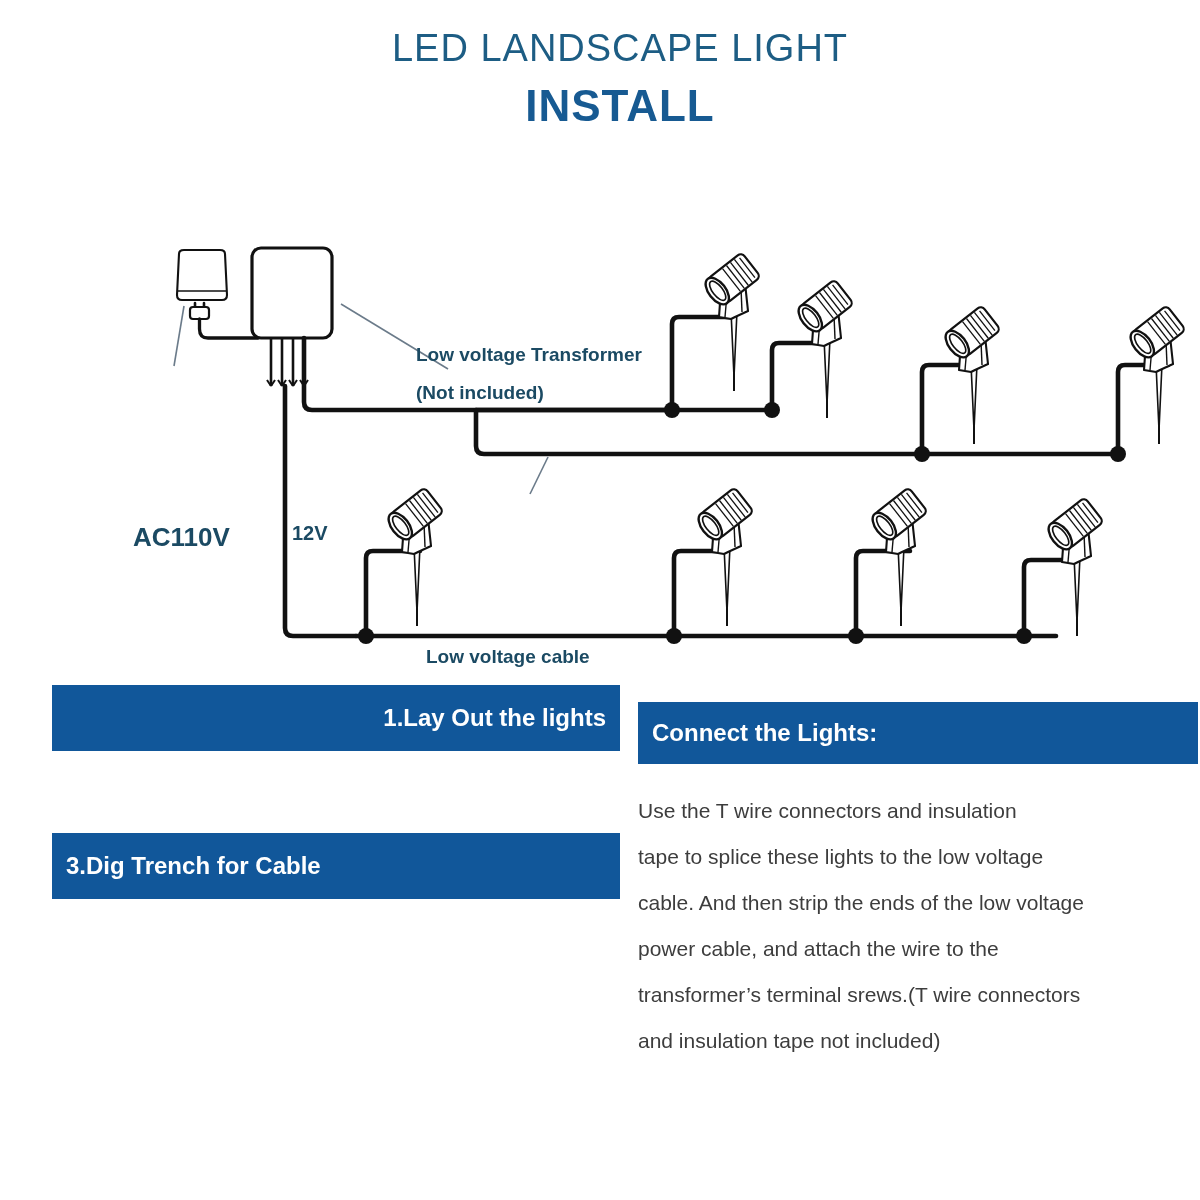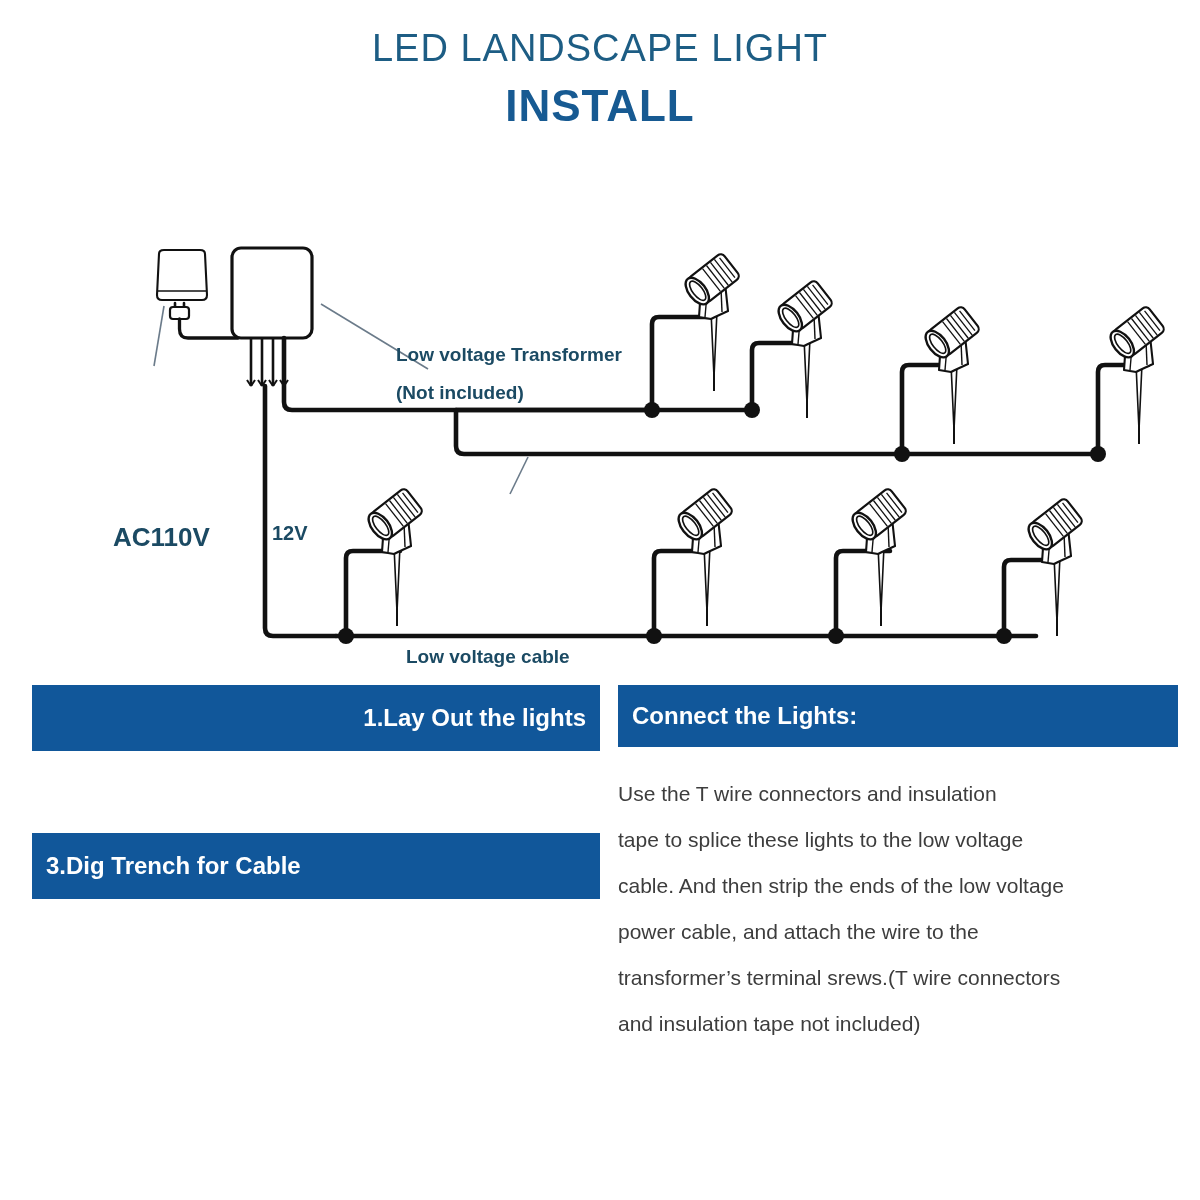--- a/index.html
+++ b/index.html
@@ -3,21 +3,21 @@
 <meta charset="utf-8">
 <style>
   html,body{margin:0;padding:0;}
   body{
     width:1200px;height:1200px;
     background:#ffffff;
     font-family:"Liberation Sans", sans-serif;
     position:relative;
     overflow:hidden;
   }
-  .page{position:relative;width:1040px;height:1200px;}
+  .page{position:relative;width:1040px;height:1200px;margin-left:20px;}
 
   
   .title-wrap{
     position:absolute;left:0;top:24px;width:1200px;
     text-align:center;
   }
   .title-line1{
     font-size:38px;
     letter-spacing:1px;
     color:#1d5d84;
@@ -47,21 +47,21 @@
   #lbl-transformer1{left:396px;top:190px;}
   #lbl-transformer2{left:396px;top:228px;}
   #lbl-ac{left:113px;top:368px;font-size:26px;text-align:center;}
   #lbl-12v{left:272px;top:368px;font-size:20px;}
   #lbl-cable{left:406px;top:492px;}
 
   
   .cols{position:absolute;left:0;top:685px;width:1200px;height:500px;}
 
   .col-left{position:absolute;left:32px;top:0;width:568px;}
-  .col-right{position:absolute;left:618px;top:0;width:560px;}
+  .col-right{position:absolute;left:618px;top:17px;width:560px;}
 
   .bluebar{
     background:#11579a;
     color:#ffffff;
     font-size:24px;
     font-weight:bold;
     padding:13px 14px 15px 14px;
     box-sizing:border-box;
     line-height:40px;
   }

